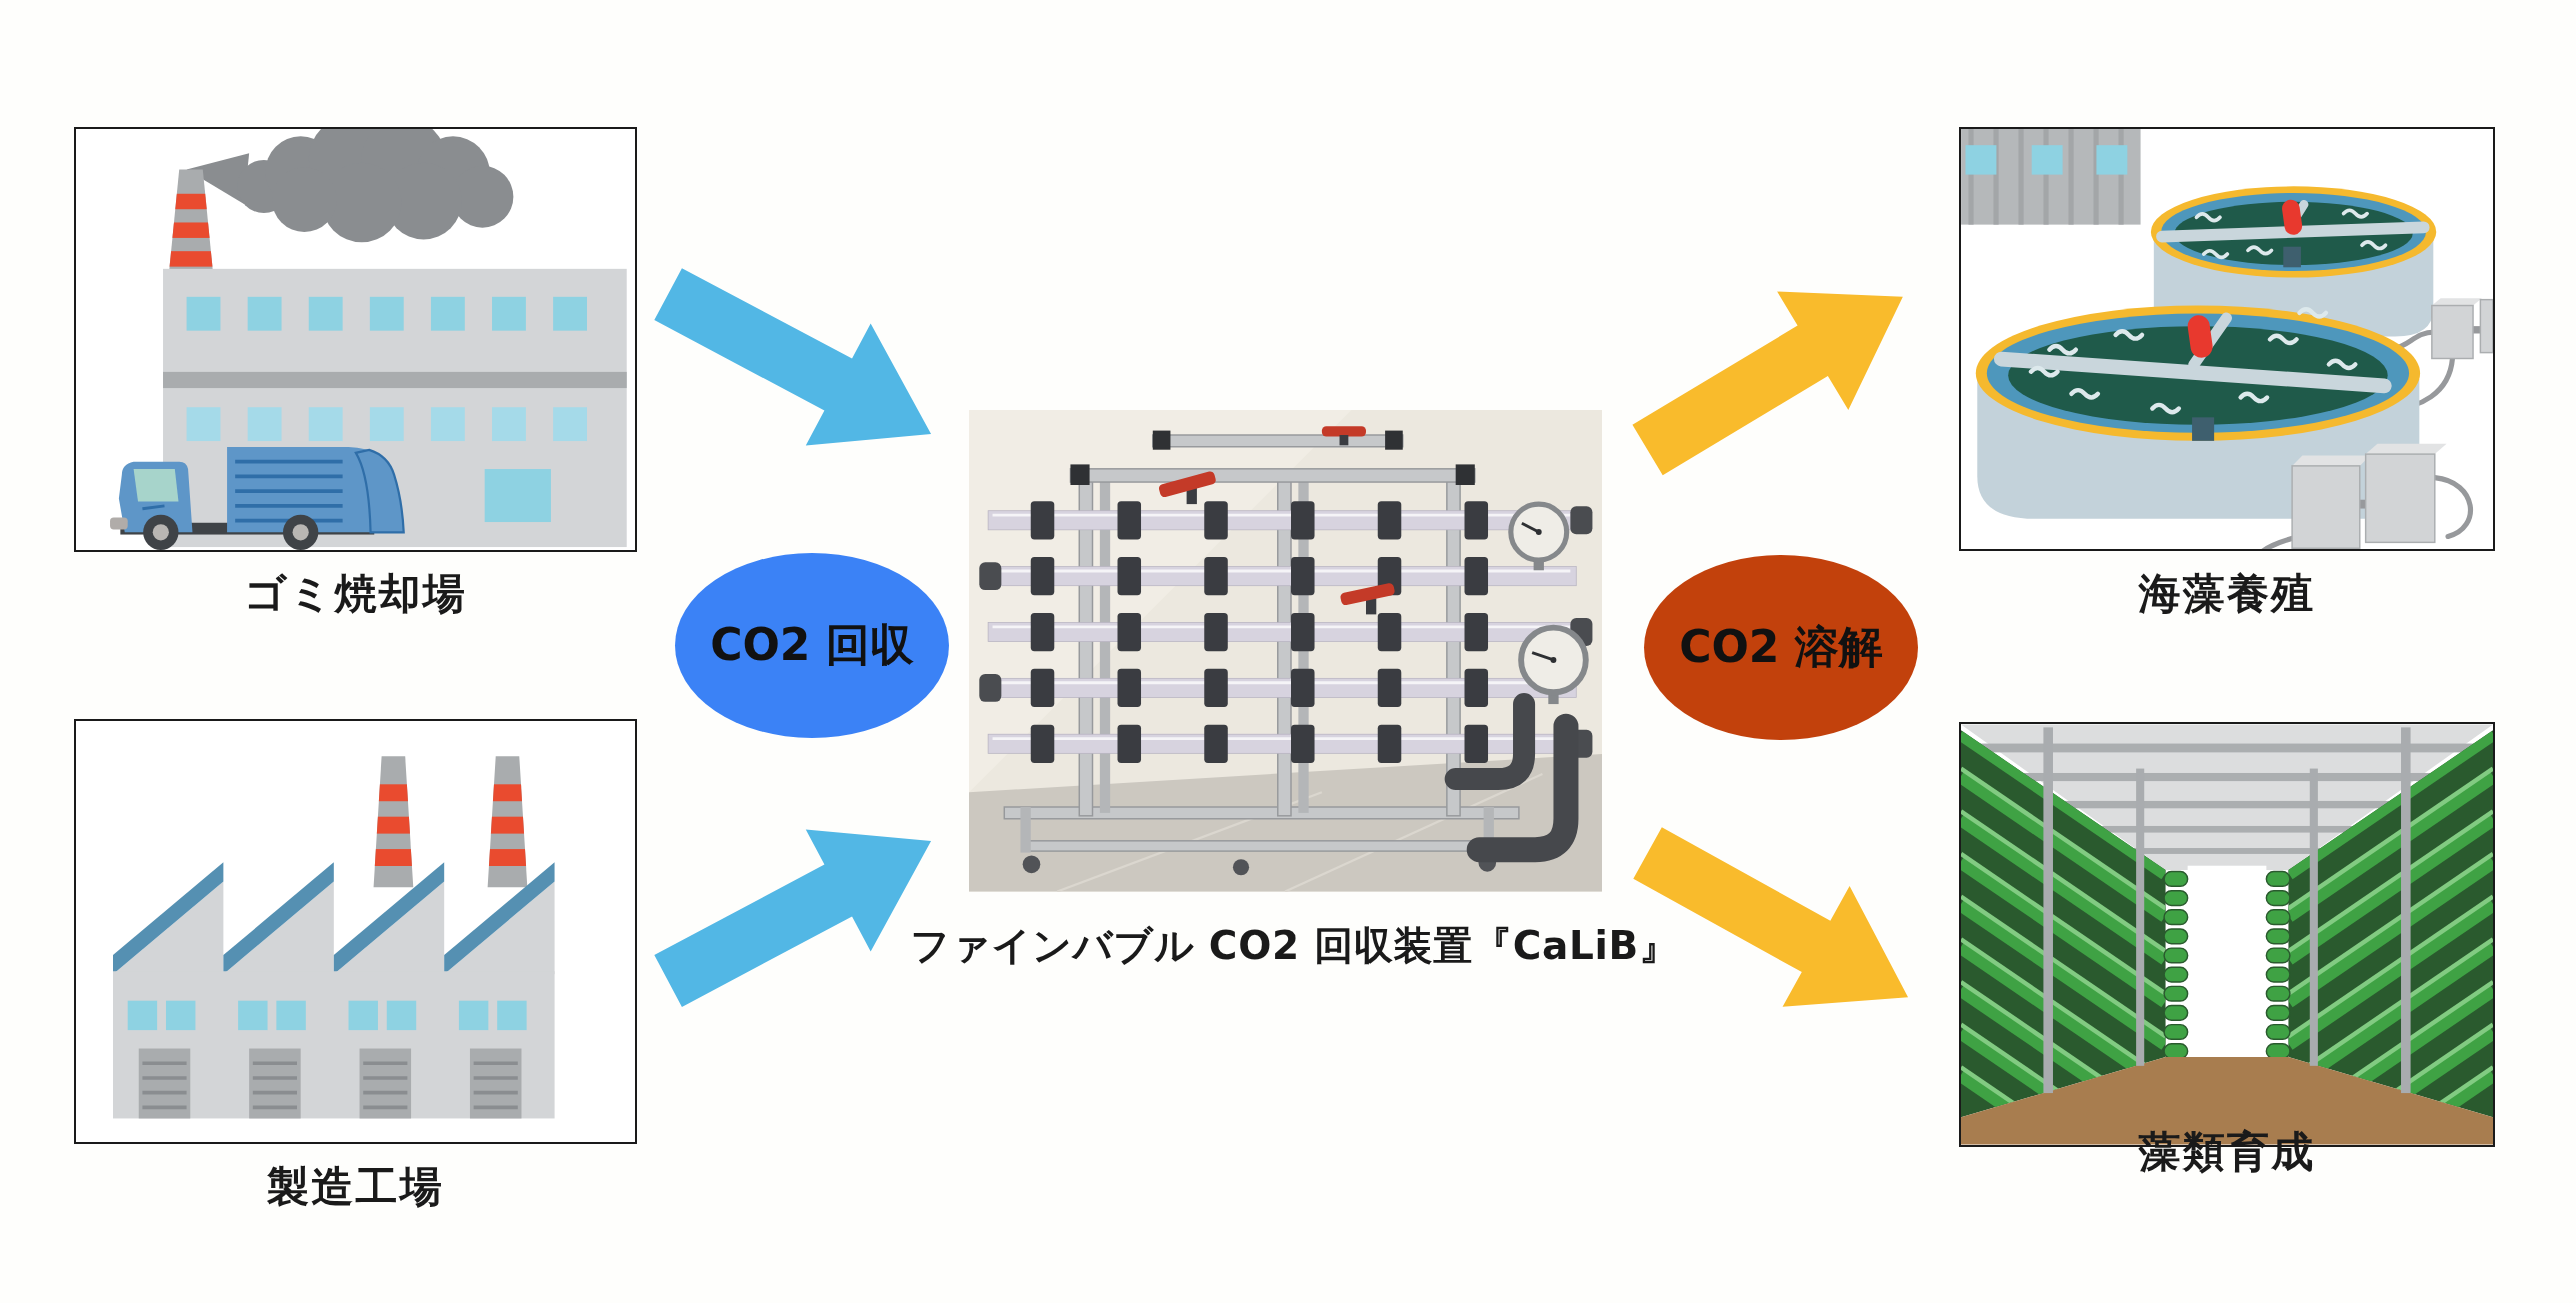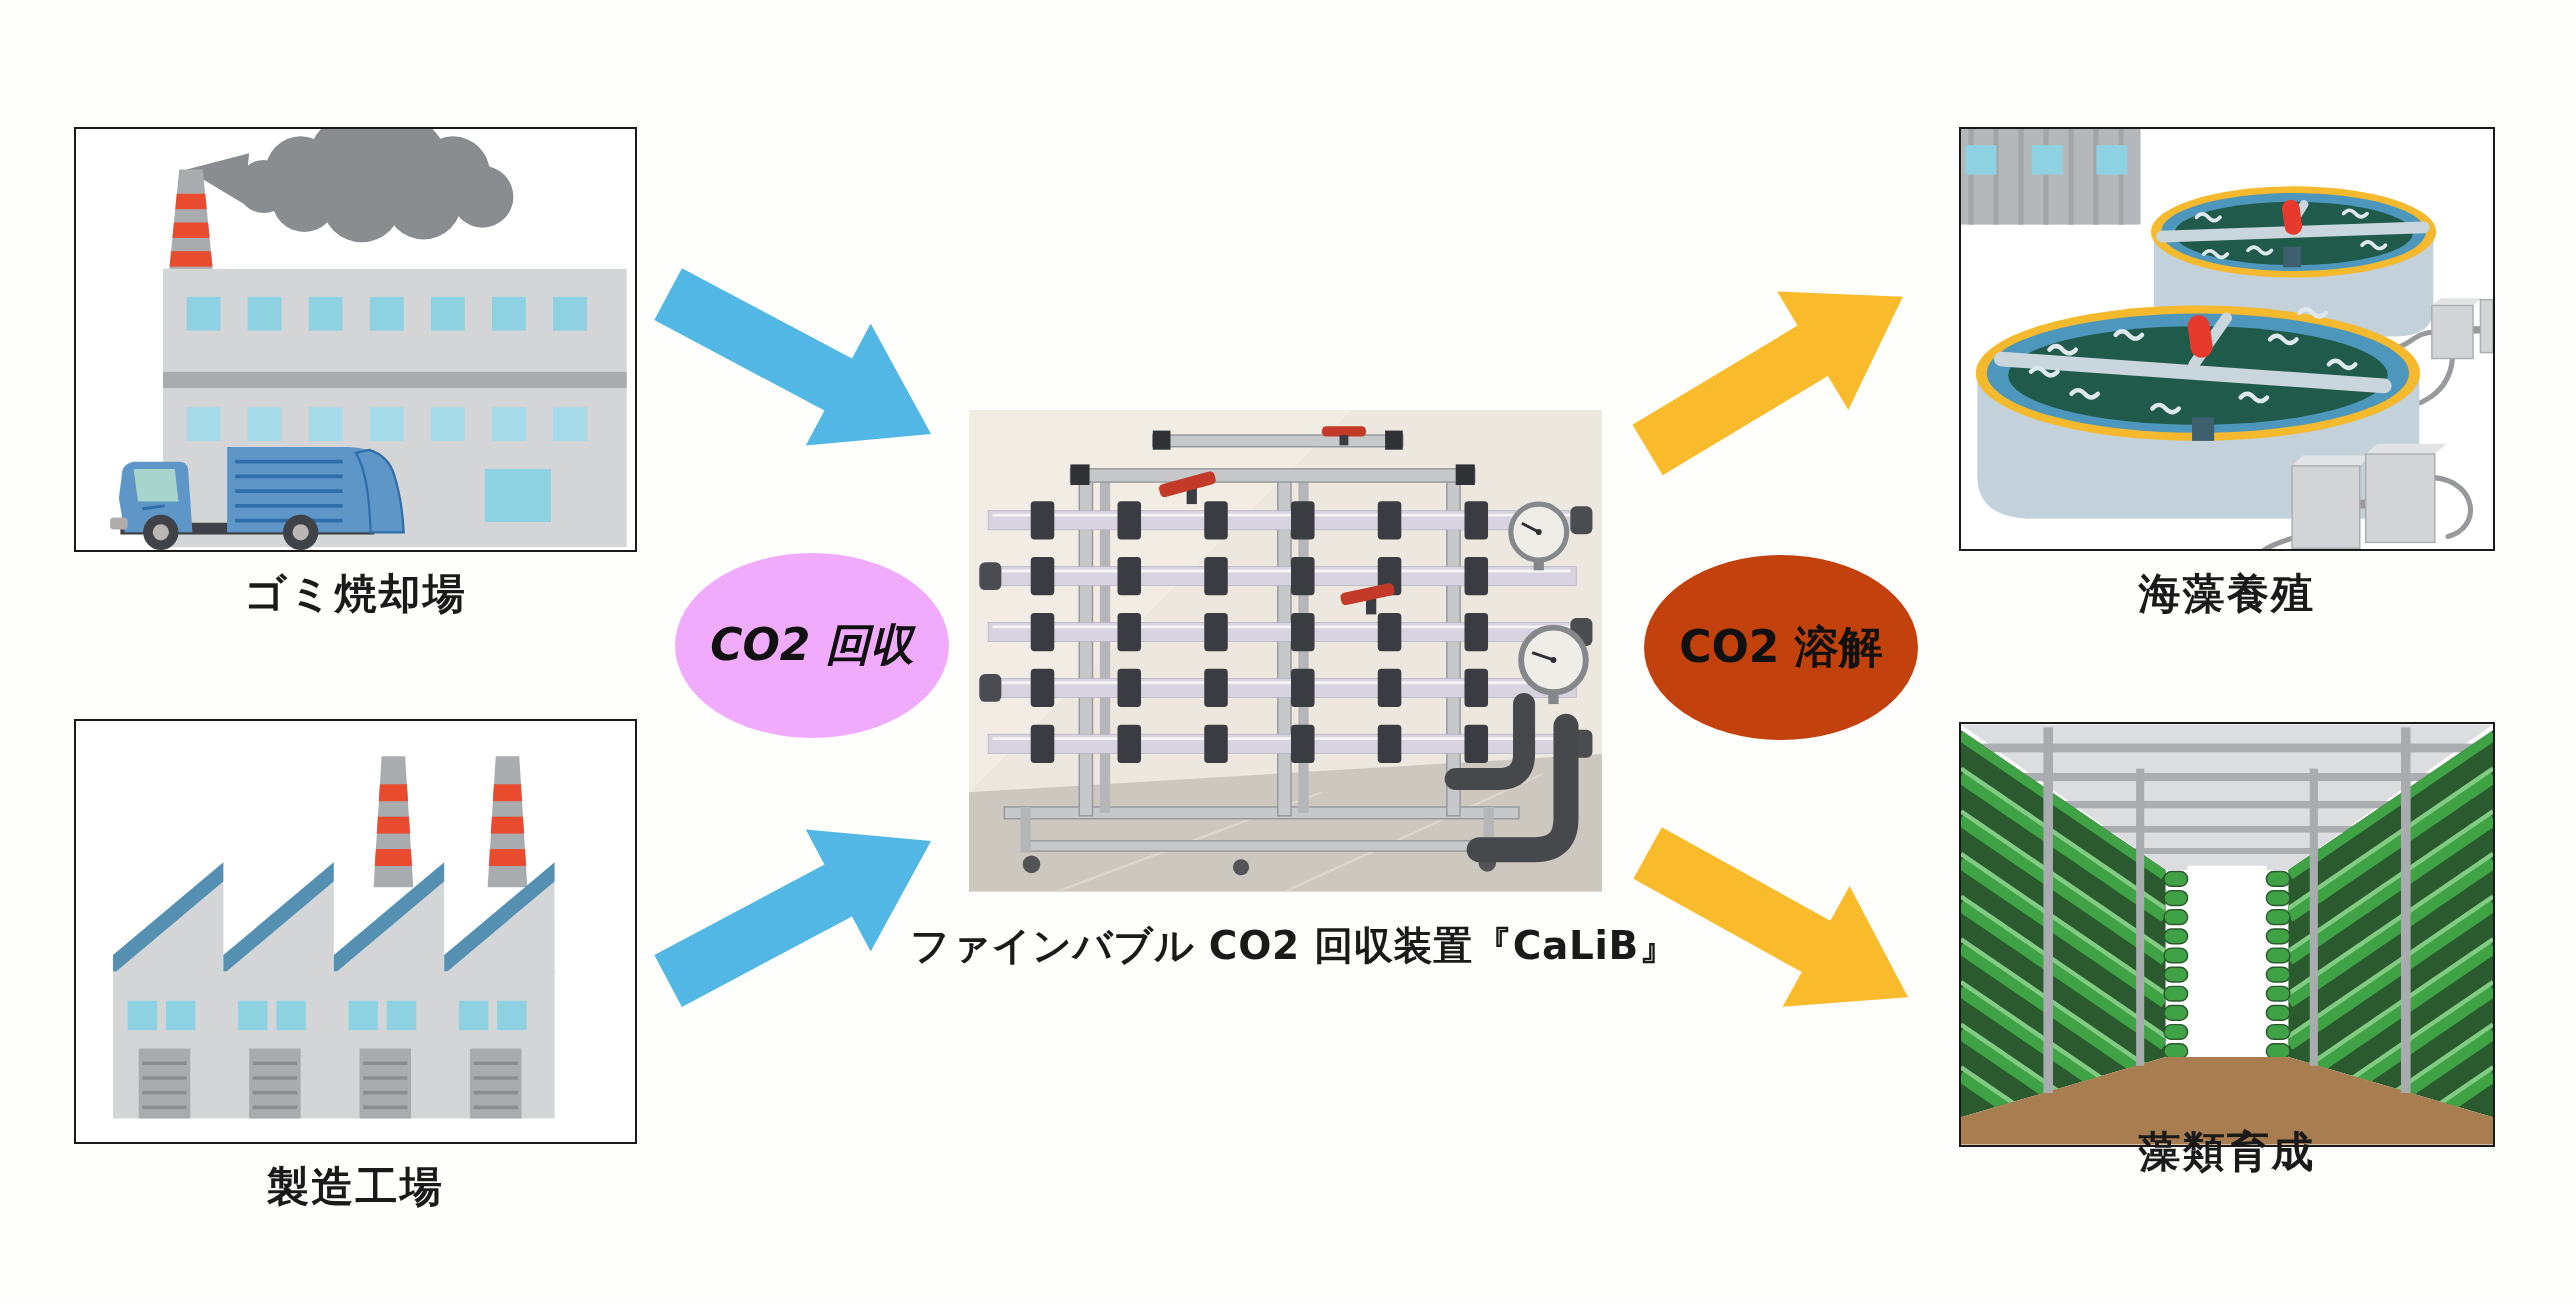--- a/index.html
+++ b/index.html
@@ -4,21 +4,21 @@
 <style>
   html,body{margin:0;padding:0;background:#fff;}
   .canvas{position:relative;width:2576px;height:1303px;background:#FEFEFC;overflow:hidden;
           font-family:"DejaVu Sans","Liberation Sans",sans-serif;color:#1a1a1a;}
   .panel{position:absolute;background:#fff;border:2.2px solid #1a1a1a;box-sizing:border-box;}
   .panel svg{display:block;width:100%;height:100%;}
   .node-label{position:absolute;text-align:center;font-weight:bold;font-size:42px;letter-spacing:2.2px;}
   .oval{position:absolute;width:274px;height:185px;border-radius:50%;
         display:flex;align-items:center;justify-content:center;
         font-weight:bold;font-size:44px;color:#111;white-space:nowrap;}
-  .oval-blue{background:#f0abfc;font-style:italic;}
+  .oval-blue{background:#3b82f6;}
   .oval-yellow{background:#c2410c;}
   .photo{position:absolute;left:969px;top:410px;width:633px;height:482px;}
   .caption{position:absolute;left:890px;top:919px;width:809px;text-align:center;
            font-weight:bold;font-size:39px;letter-spacing:0.7px;}
   .arrows{position:absolute;left:0;top:0;width:2576px;height:1303px;pointer-events:none;}
 </style>
 </head>
 <body>
 
 <div class="canvas">

